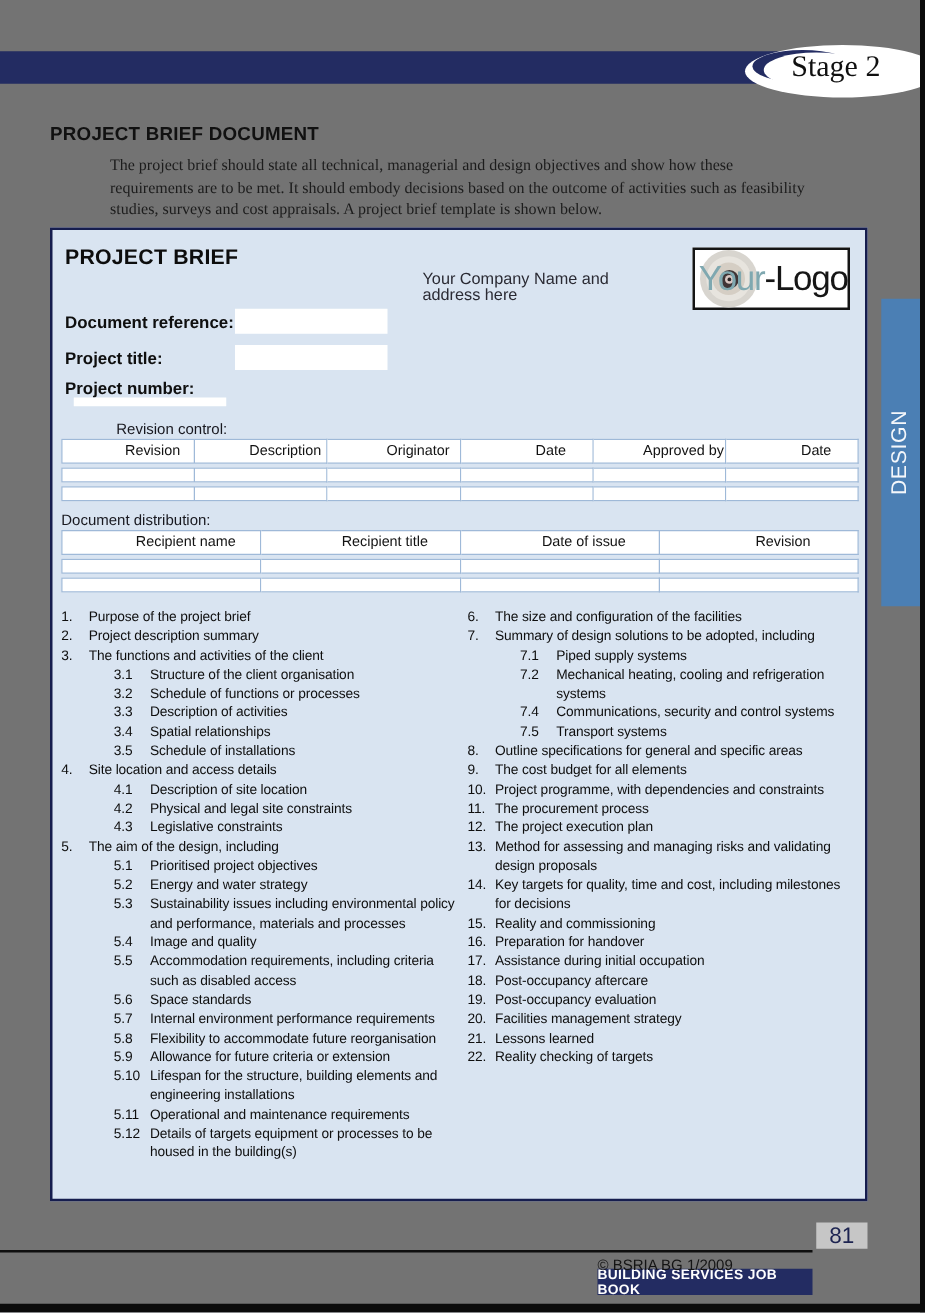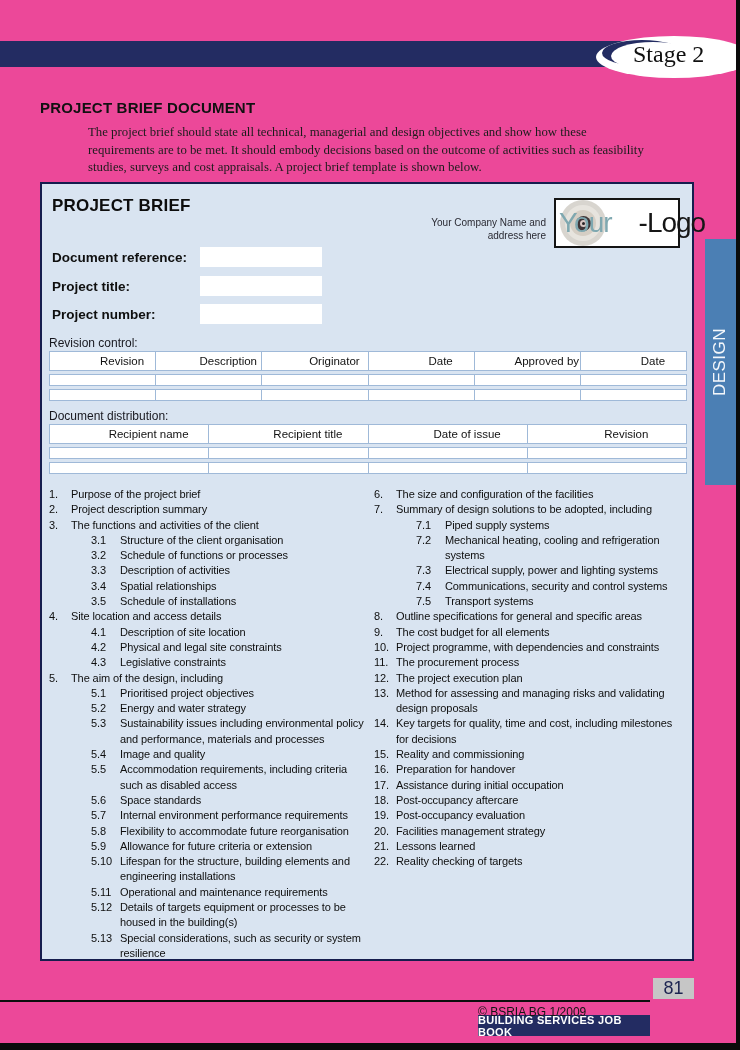--- a/index.html
+++ b/index.html
@@ -1,63 +1,63 @@
 <!DOCTYPE html>
 <html style="--navy: #232c62; --formbg: #d9e4f1; --tabblue: #4b7fb4; --tborder: #9fb9d8; --graybox: #c6c6c6; --teal: #7fa8b0;"><head>
 <meta charset="utf-8">
 <style>
   :root{
     --navy:#232c62; --formbg:#d9e4f1; --tabblue:#4b7fb4;
     --tborder:#9fb9d8; --graybox:#c6c6c6; --teal:#7fa8b0;
   }
   *{margin:0;padding:0;box-sizing:border-box;}
   body{background:#ffffff;font-family:"Liberation Sans",sans-serif;}
-  .page{position:relative;width:740px;height:1050px;background:#ec4899;overflow:hidden;}
+  .page{position:relative;width:740px;height:1050px;background:#737373;overflow:hidden;}
 
   
   .edge-right{position:absolute;top:0;right:0;width:4px;height:1050px;background:#0b0b0b;}
   .edge-bottom{position:absolute;left:0;top:1043px;width:740px;height:7px;background:#0b0b0b;}
 
   
   .banner{position:absolute;left:0;top:0;width:740px;height:90px;}
   .banner svg{position:absolute;left:0;top:0;}
   .navy-fill{fill:var(--navy);}
   .stage-text{position:absolute;left:633px;top:41px;font-family:"Liberation Serif",serif;font-size:24px;color:#101010;}
 
   .doc-heading{position:absolute;left:40px;top:99px;font-size:15px;font-weight:bold;color:#111;letter-spacing:.2px;}
   .intro{position:absolute;left:88px;top:124px;width:560px;font-family:"Liberation Serif",serif;
          font-size:12.8px;line-height:17.5px;color:#1c1c1c;}
 
   
   .form{position:absolute;left:40px;top:182px;width:654px;height:779px;background:var(--formbg);
         border:2px solid #161d4e;}
   .form-title{position:absolute;left:10px;top:12px;font-size:17px;font-weight:bold;color:#0d0d0d;letter-spacing:.2px;}
-  .company-note{position:absolute;left:296px;top:32px;width:208px;text-align:right;font-size:10px;
+  .company-note{position:absolute;left:296px;top:32px;width:208px;font-size:13px;
                 line-height:13px;color:#2a2a33;}
   .logo-box{position:absolute;left:512px;top:14px;width:126px;height:50px;background:#fff;border:2px solid #141414;}
   .bullseye{position:absolute;left:4px;top:0px;width:46px;height:46px;}
   .bullseye i{position:absolute;border-radius:50%;display:block;}
   .bullseye .r1{left:0;top:0;width:46px;height:46px;background:#d8d5cf;}
   .bullseye .r2{left:5px;top:5px;width:36px;height:36px;background:#e7e4de;}
   .bullseye .r3{left:10px;top:10px;width:26px;height:26px;background:#d5cec4;}
   .bullseye .r4{left:15.5px;top:15.5px;width:15px;height:15px;background:#403537;}
   .bullseye .r5{left:19.5px;top:19.5px;width:7px;height:7px;background:#d8c6c2;}
   .bullseye .r6{left:21.5px;top:21.5px;width:3px;height:3px;background:#2a2426;}
   .logo-text{position:absolute;left:3px;top:0;height:100%;display:flex;align-items:center;
-             font-size:28px;letter-spacing:-1px;white-space:nowrap;gap:27px;}
+             font-size:28px;letter-spacing:-1px;white-space:nowrap;}
   .logo-text .lt1{color:var(--teal);}
   .logo-text .lt2{color:#161616;}
 
   .frow{position:absolute;left:10px;display:flex;align-items:center;height:22px;}
-  .frow1{top:62px;} .frow2{top:91px;} .frow3{top:119px;}
-  .flabel{width:148px;font-size:13.5px;font-weight:bold;color:#0f0f0f;}
+  .frow1{top:62px;} .frow2{top:91px;} .frow3{top:119px;flex-direction:column;}
+  .flabel{width:136px;font-size:13.5px;font-weight:bold;color:#0f0f0f;}
   .fbox{width:122px;height:20px;background:#fff;}
 
   .sect-label{position:absolute;left:7px;font-size:12px;color:#18181f;}
-  .rev-label{top:152px;} .dist-label{top:225px;}
+  .rev-label{top:152px;margin-left:44px;} .dist-label{top:225px;}
   .dtable{position:absolute;left:7px;width:638px;}
   .rev-table{top:167px;} .dist-table{top:240px;}
   .trow{display:flex;margin-bottom:3px;}
   .tcell{flex:1;background:#fff;border:1px solid var(--tborder);border-left:none;}
   .tcell:first-child{border-left:1px solid var(--tborder);}
   .thead .tcell{height:20px;line-height:19px;font-size:11.5px;text-align:center;color:#121212;padding-left:39px;}
   .trow .tcell.body{height:12px;}
 
   .contents{position:absolute;top:303px;font-size:11px;line-height:15.3px;color:#0e0e0e;letter-spacing:-.1px;}
   .contents-left{left:7px;width:318px;}
@@ -280,45 +280,37 @@
           <span class="txt">Lifespan for the structure, building elements and engineering installations</span>
         </div>
         <div class="li sub">
           <span class="num">5.11</span>
           <span class="txt">Operational and maintenance requirements</span>
         </div>
         <div class="li sub">
           <span class="num">5.12</span>
           <span class="txt">Details of targets equipment or processes to be housed in the building(s)</span>
         </div>
-        <div class="li sub">
-          <span class="num">5.13</span>
-          <span class="txt">Special considerations, such as security or system resilience</span>
-        </div>
       </div>
     <div class="contents contents-right">
         <div class="li">
           <span class="num">6.</span>
           <span class="txt">The size and configuration of the facilities</span>
         </div>
         <div class="li">
           <span class="num">7.</span>
           <span class="txt">Summary of design solutions to be adopted, including</span>
         </div>
         <div class="li sub">
           <span class="num">7.1</span>
           <span class="txt">Piped supply systems</span>
         </div>
         <div class="li sub">
           <span class="num">7.2</span>
           <span class="txt">Mechanical heating, cooling and refrigeration systems</span>
-        </div>
-        <div class="li sub">
-          <span class="num">7.3</span>
-          <span class="txt">Electrical supply, power and lighting systems</span>
         </div>
         <div class="li sub">
           <span class="num">7.4</span>
           <span class="txt">Communications, security and control systems</span>
         </div>
         <div class="li sub">
           <span class="num">7.5</span>
           <span class="txt">Transport systems</span>
         </div>
         <div class="li">

